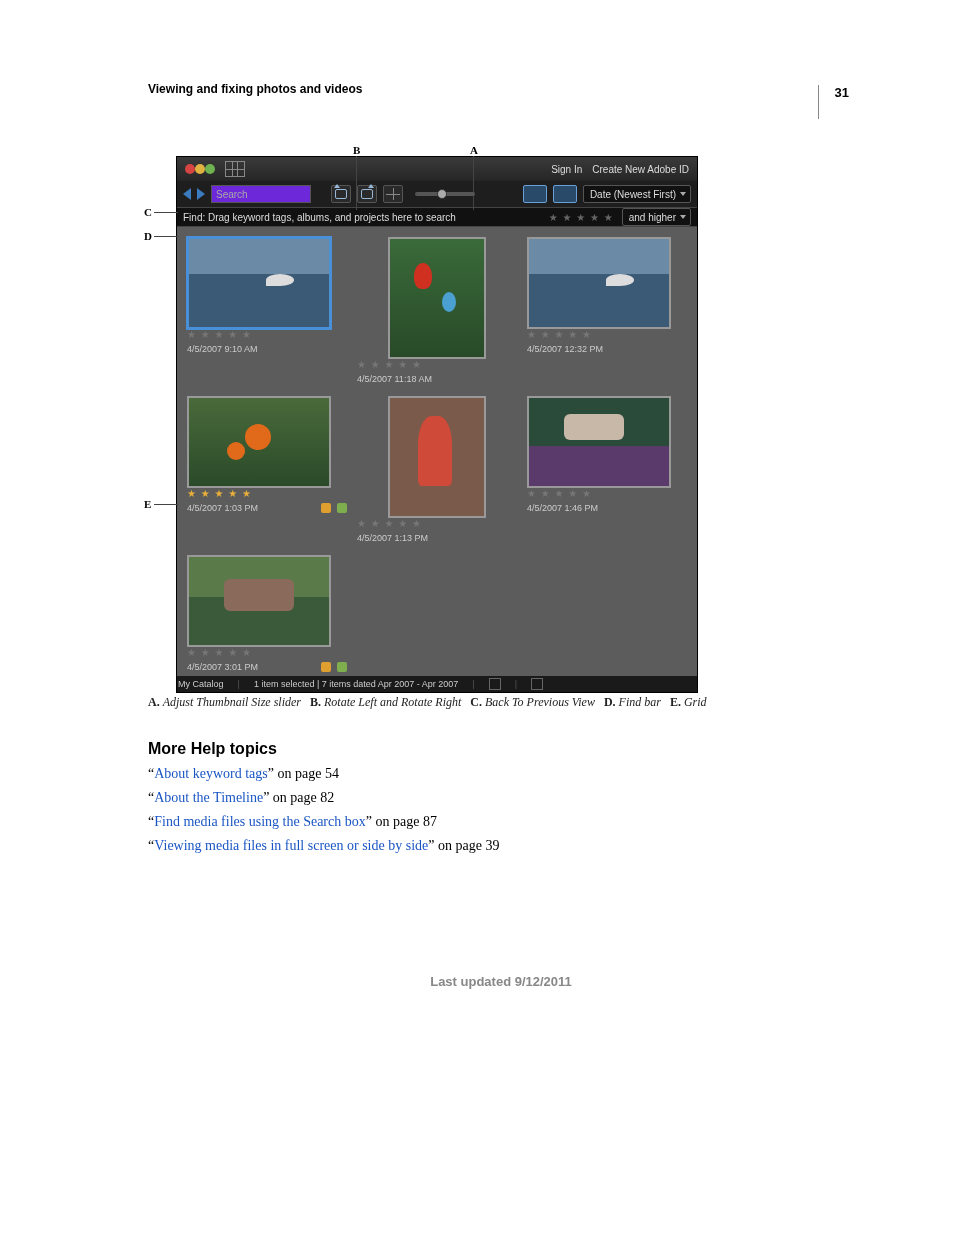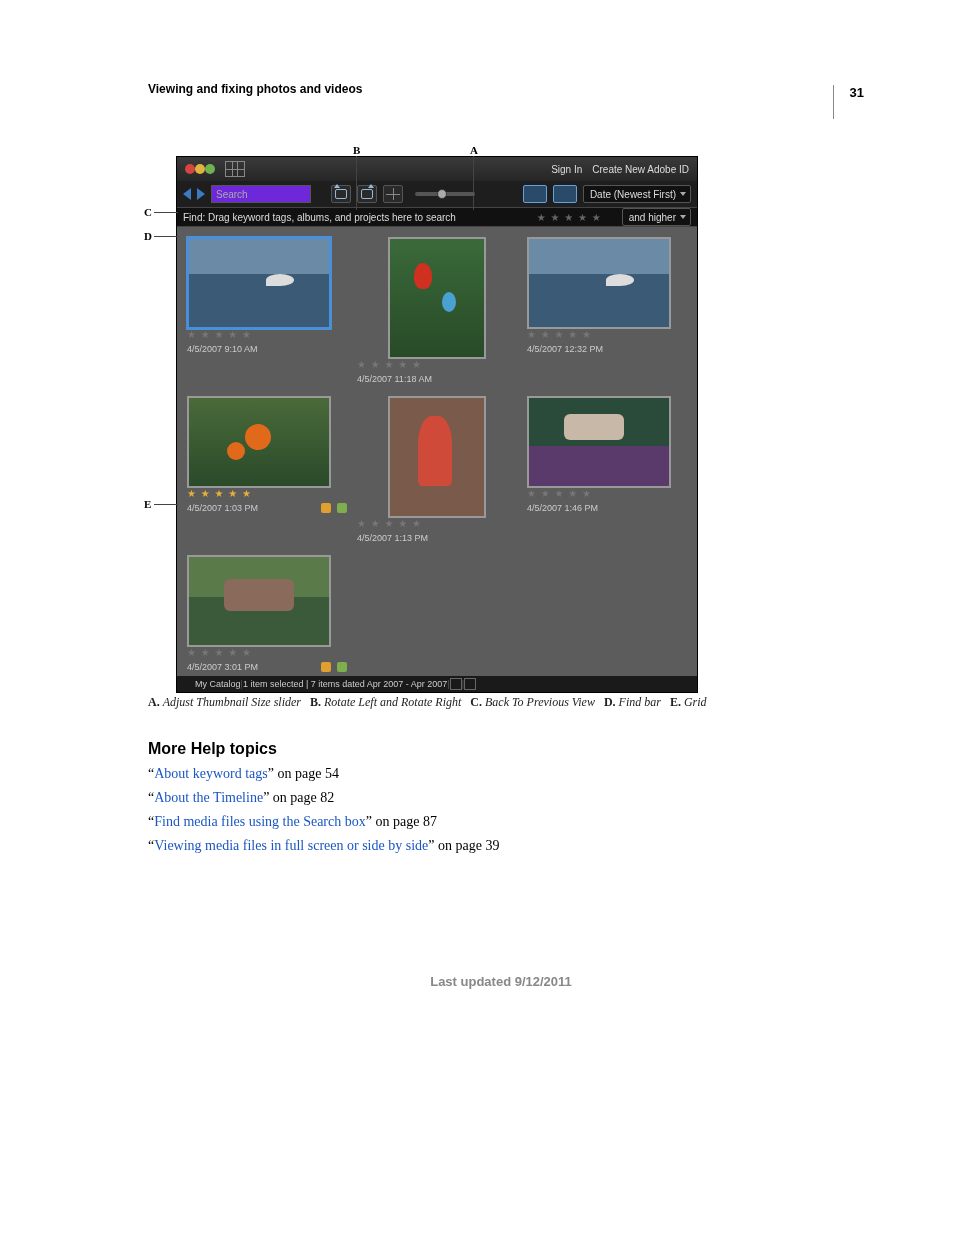--- a/index.html
+++ b/index.html
@@ -9,21 +9,21 @@
     background: #fff;
     color: #000;
     width: 954px;
   }
   .page {
     padding: 80px 100px 60px 148px;
     position: relative;
   }
   .page-num-wrap {
     position: absolute;
-    right: 90px;
+    right: 105px;
     top: 85px;
     border-left: 1px solid #888;
     height: 34px;
     padding-left: 16px;
     font-size: 13px;
     font-weight: bold;
   }
   .running-head {
     font-size: 12px;
     letter-spacing: 0.3px;
@@ -163,21 +163,21 @@
   }
 
   .findbar {
     height: 18px;
     background: #111;
     border-top: 1px solid #444;
     border-bottom: 1px solid #444;
     display: flex;
     align-items: center;
     padding: 0 6px;
-    gap: 20px;
+    gap: 8px;
     font-size: 10px;
     color: #ddd;
   }
   .find-left { flex: 1; }
   .stars-mini { color: #666; letter-spacing: 1px; }
   .higher-dd { font-size: 10px; }
 
   .grid-area {
     background: #5c5c5c;
     padding: 10px 10px 4px 10px;
@@ -218,21 +218,21 @@
   .sc-car::after{content:"";position:absolute;left:25%;top:18%;width:60px;height:26px;background:#c8b8a8;border-radius:6px;}
   .sc-family { background: linear-gradient(#5a7a4a 45%, #3a5a3a 45%); position:relative;}
   .sc-family::after{content:"";position:absolute;left:25%;top:25%;width:70px;height:32px;background:#8a6a5a;border-radius:6px;}
 
   .statusbar {
     height: 16px;
     background: #1a1a1a;
     color: #ccc;
     font-size: 9px;
     display: flex; align-items: center;
-    padding: 0 18px; gap: 0;
+    padding: 0 1px; gap: 14px;
   }
   .statusbar .sep { color: #555; }
   .sb-icon { width:10px;height:10px;border:1px solid #666; }
 
   
   .fig-caption {
     margin-top: 10px;
     font-family: Georgia, "Times New Roman", serif;
     font-style: italic;
     font-size: 12px;

